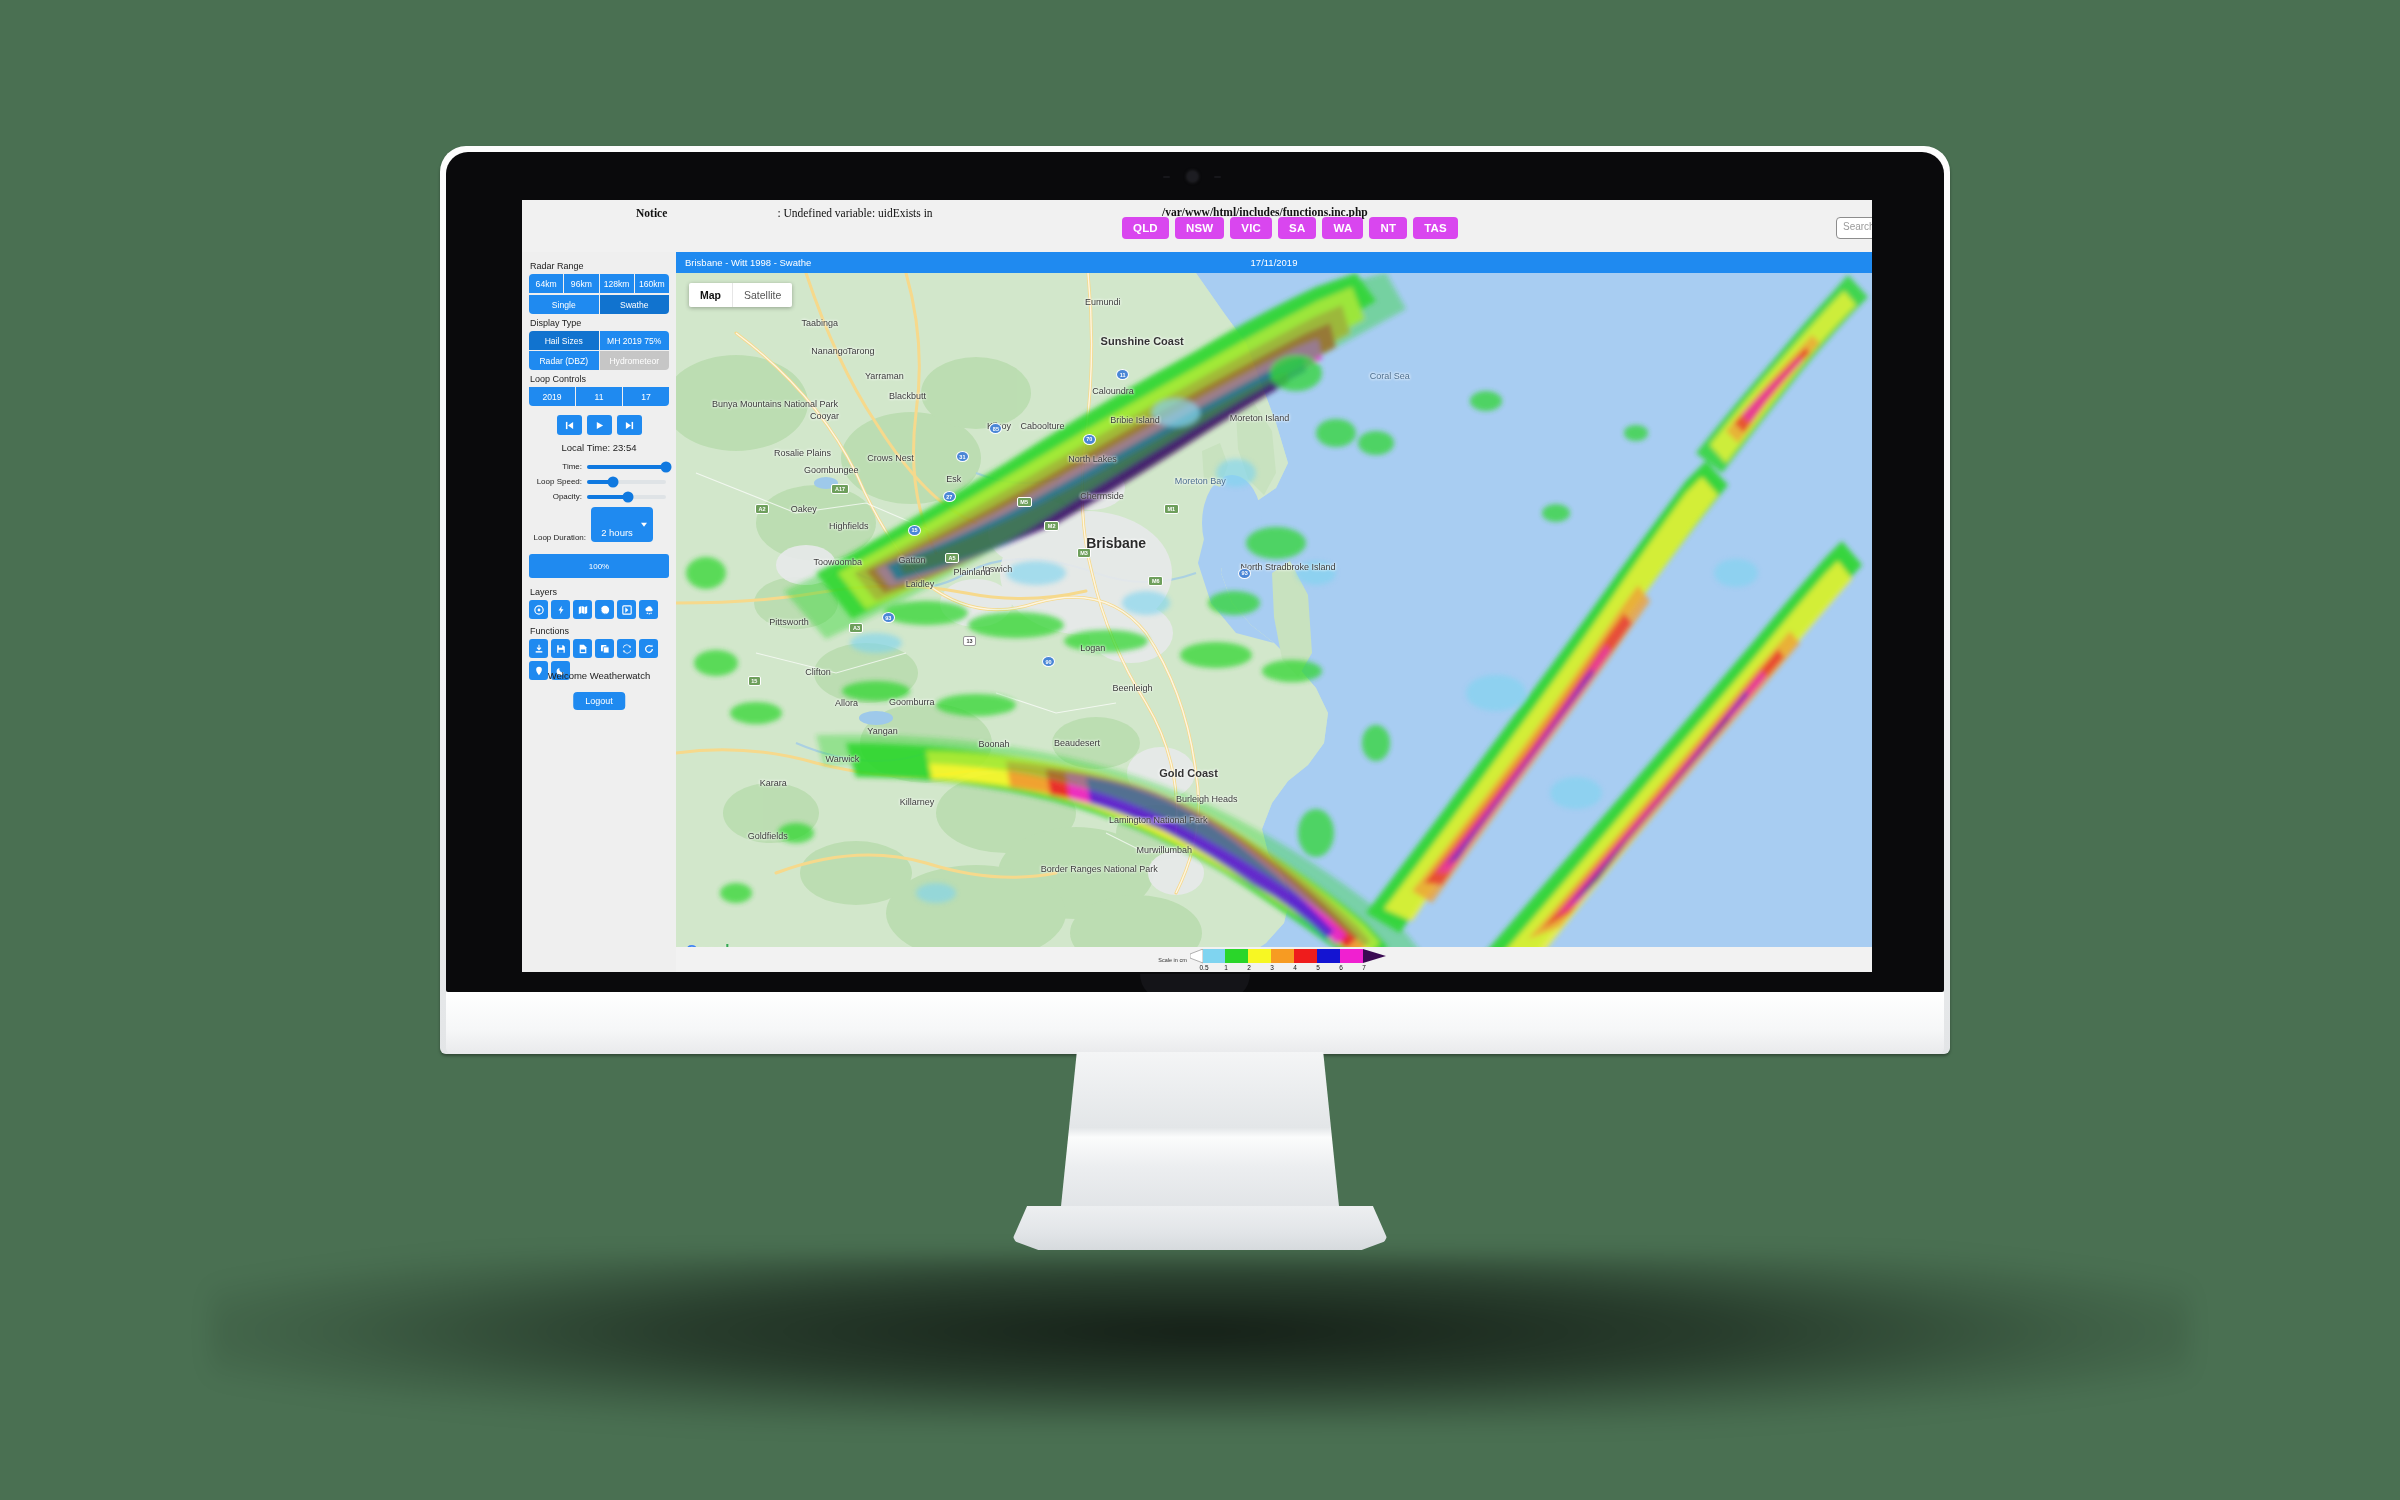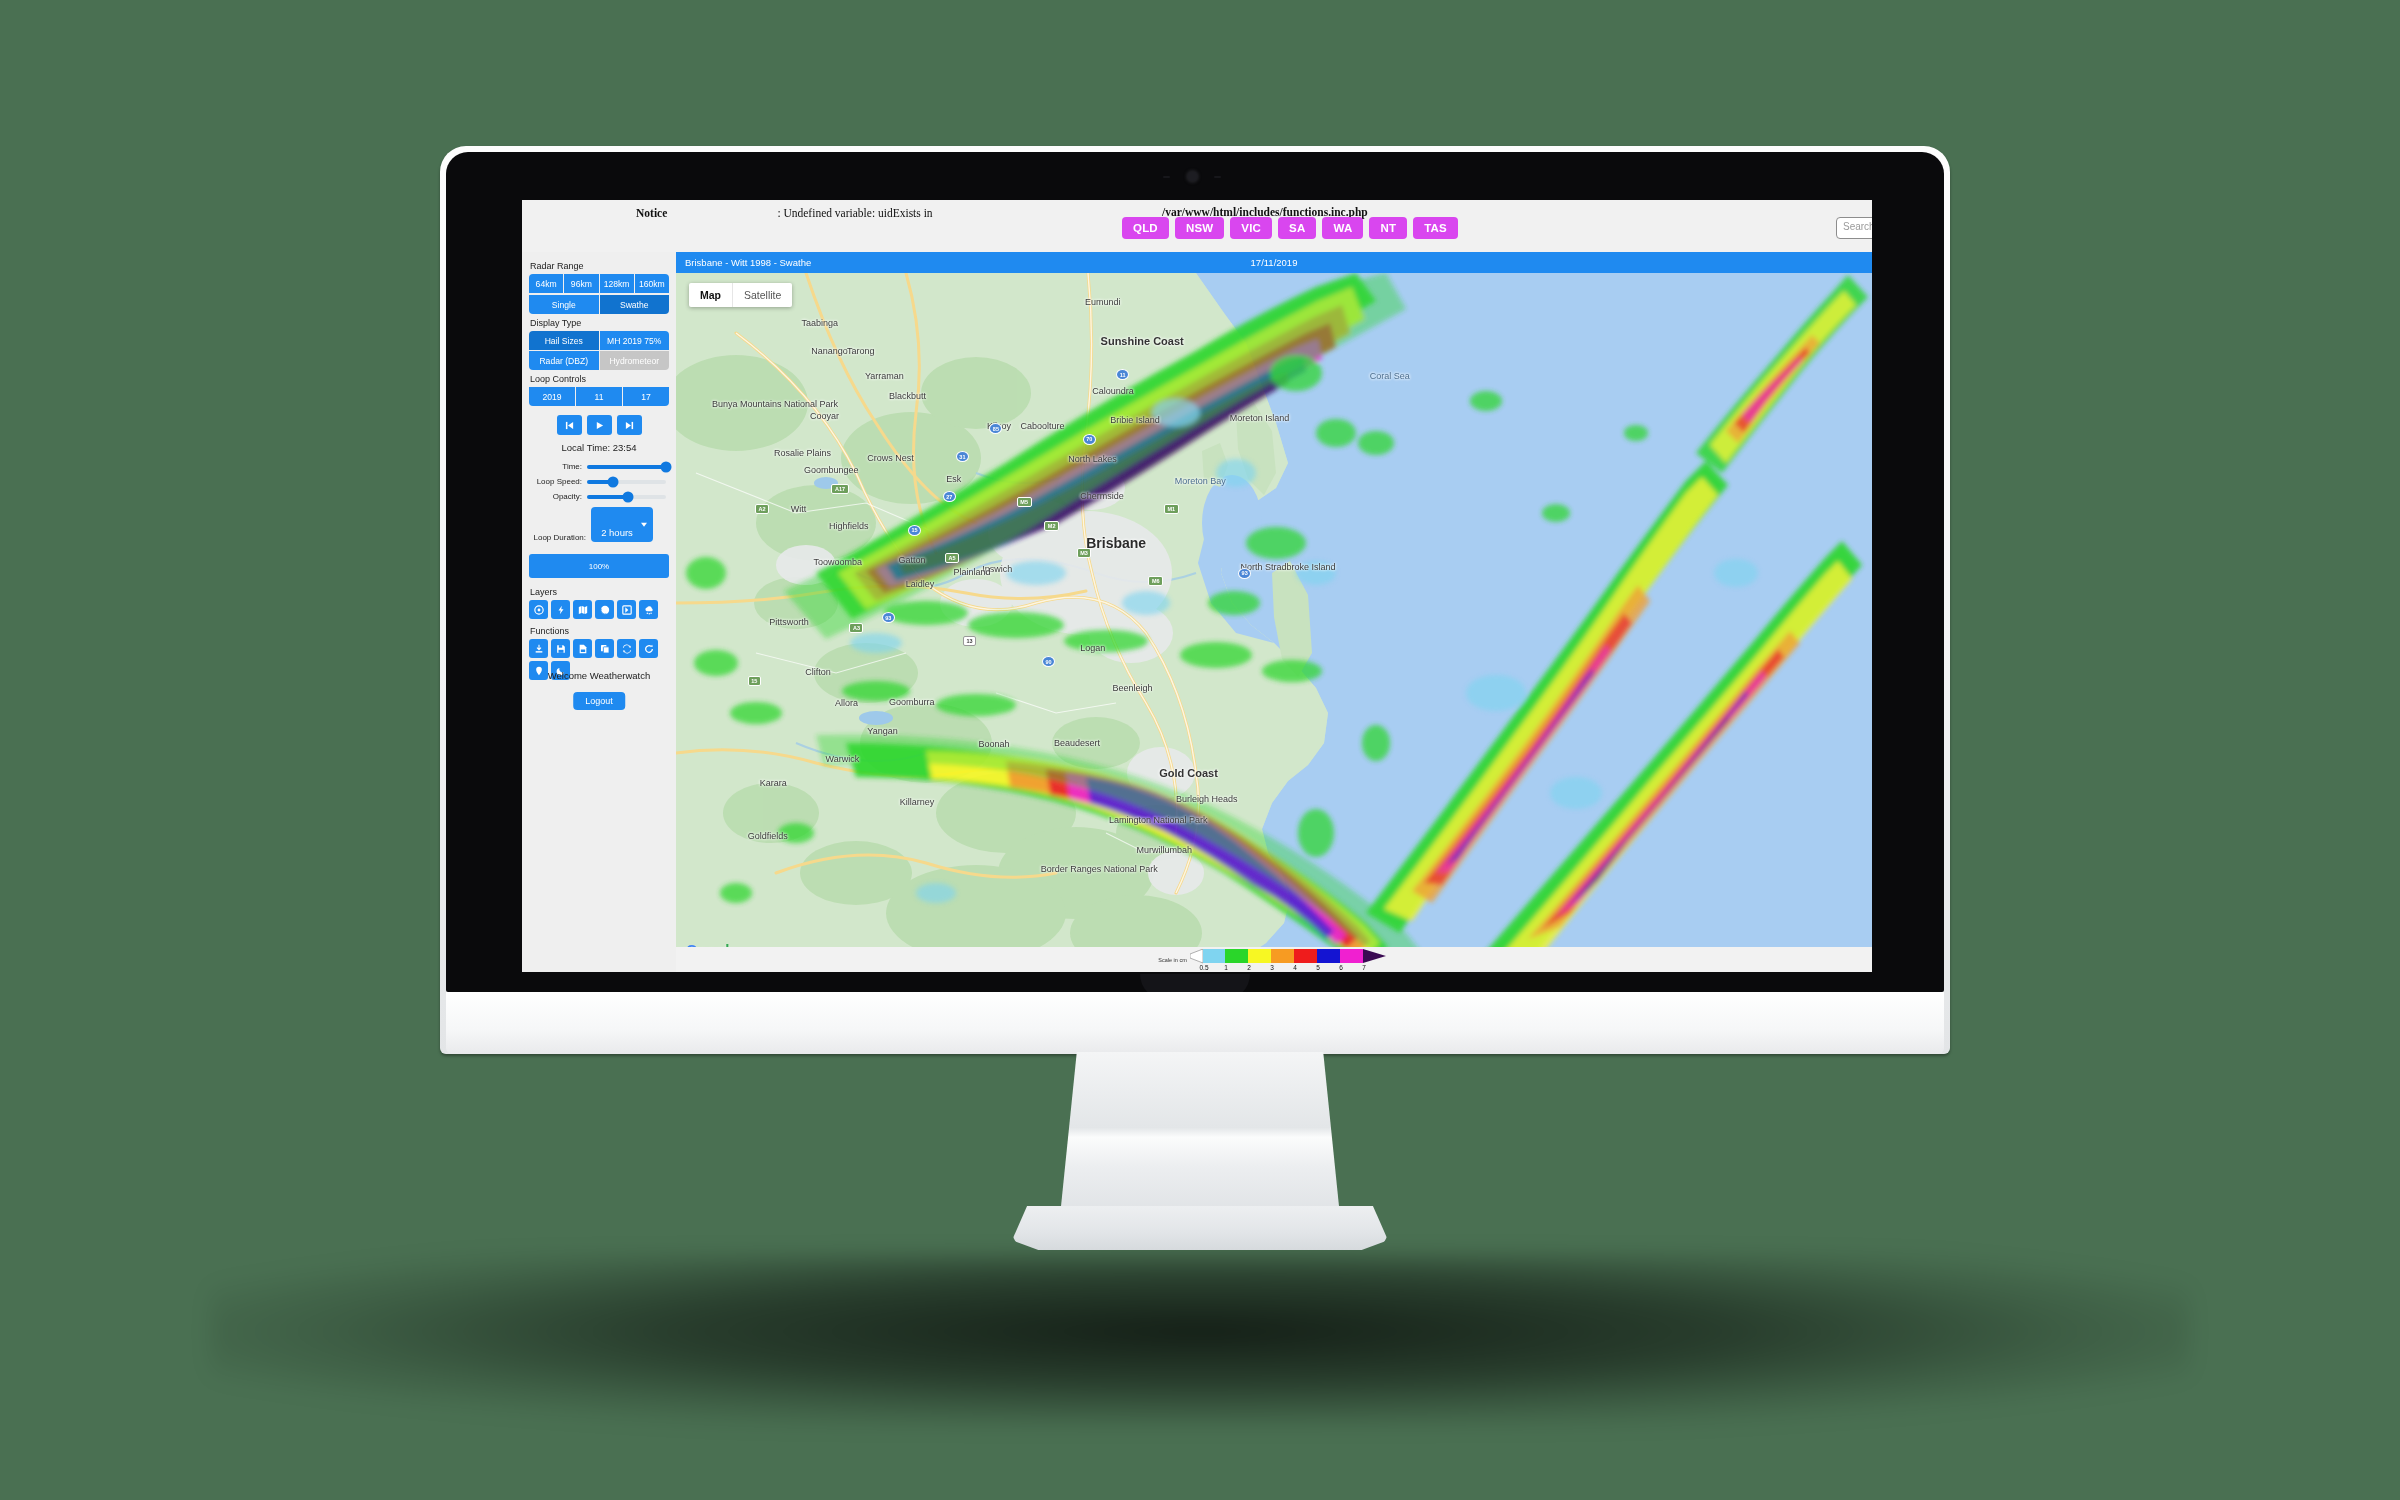--- a/index.html
+++ b/index.html
@@ -693,21 +693,21 @@
               <div class="city" style="left: 19.2%; top: 43.8%;">Laidley</div>
               <div class="city" style="left: 23.2%; top: 41.2%; margin-top: 6px;">Plainland</div>
               <div class="city" style="left: 22.6%; top: 28.7%;">Esk</div>
               <div class="city" style="left: 26%; top: 21.2%;">Kilcoy</div>
               <div class="city" style="left: 11.3%; top: 10.4%;">Nanango</div>
               <div class="city" style="left: 15.8%; top: 14%;">Yarraman</div>
               <div class="city" style="left: 17.8%; top: 16.9%;">Blackbutt</div>
               <div class="city" style="left: 11.2%; top: 19.8%;">Cooyar</div>
               <div class="city" style="left: 16%; top: 25.8%;">Crows Nest</div>
               <div class="city" style="left: 10.7%; top: 27.5%;">Goombungee</div>
-              <div class="city" style="left: 9.6%; top: 33%;">Witt</div>
+              <div class="city" style="left: 9.6%; top: 33%;">Oakey</div>
               <div class="city" style="left: 12.8%; top: 35.5%;">Highfields</div>
               <div class="city" style="left: 7.8%; top: 49.2%;">Pittsworth</div>
               <div class="city" style="left: 10.8%; top: 56.4%;">Clifton</div>
               <div class="city" style="left: 13.3%; top: 60.8%;">Allora</div>
               <div class="city" style="left: 17.8%; top: 60.7%;">Goomburra</div>
               <div class="city" style="left: 12.5%; top: 68.8%;">Warwick</div>
               <div class="city" style="left: 18.7%; top: 75%;">Killarney</div>
               <div class="city" style="left: 7%; top: 72.2%;">Karara</div>
               <div class="city" style="left: 6%; top: 79.8%;">Goldfields</div>
               <div class="city" style="left: 16%; top: 64.8%;">Yangan</div>

